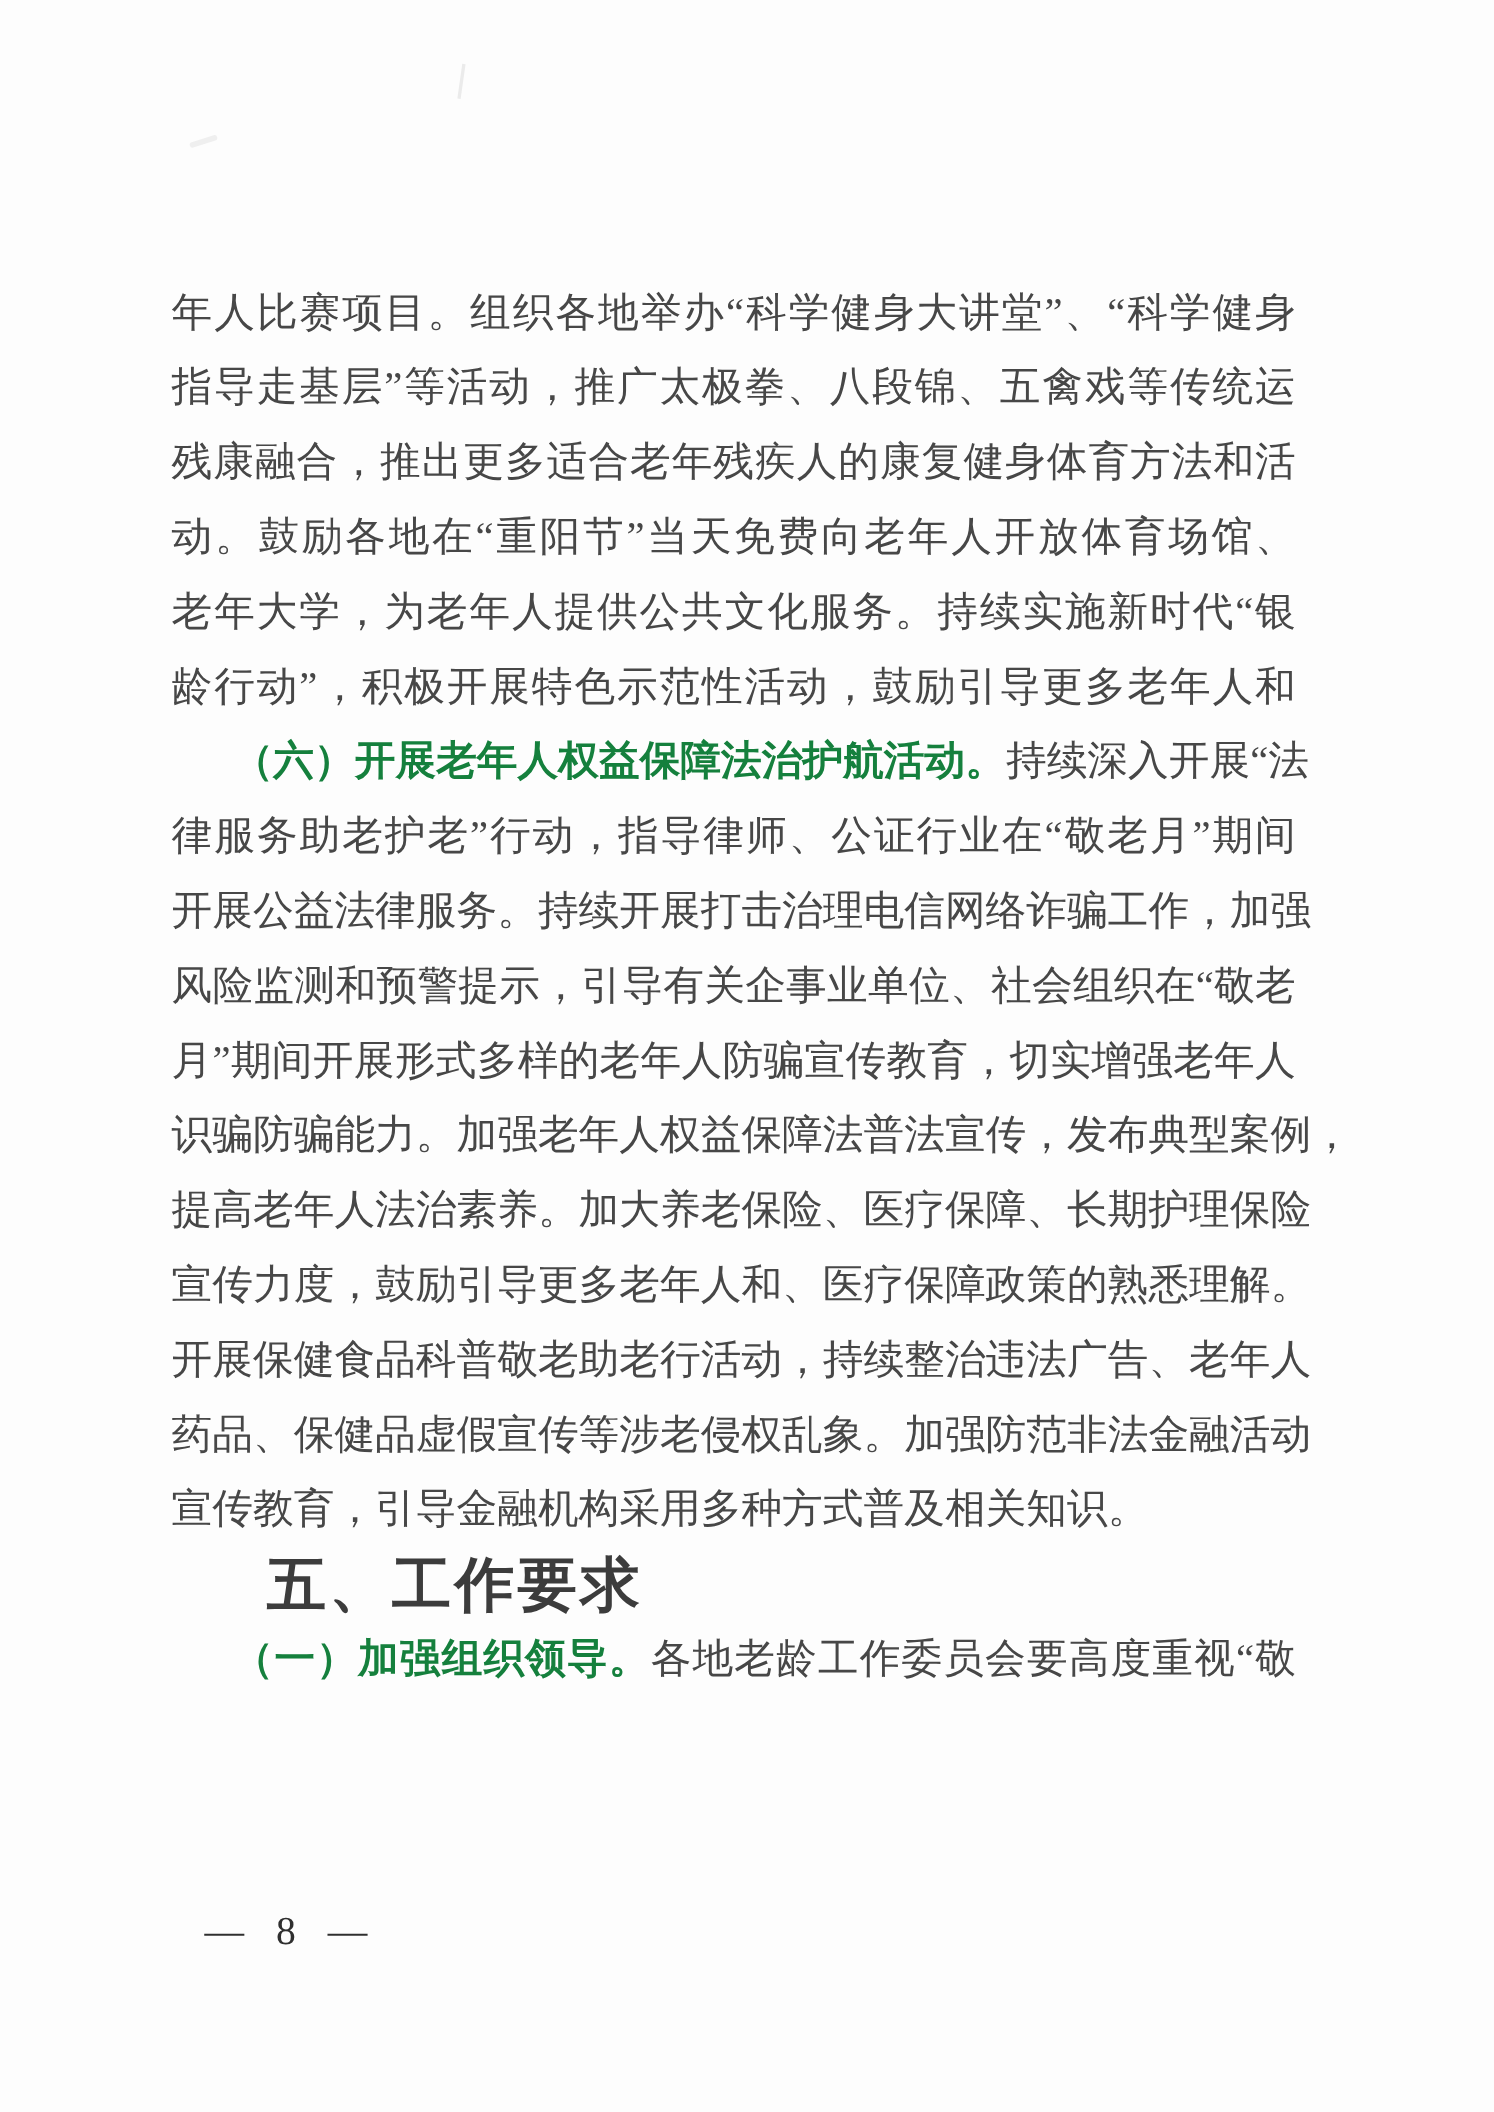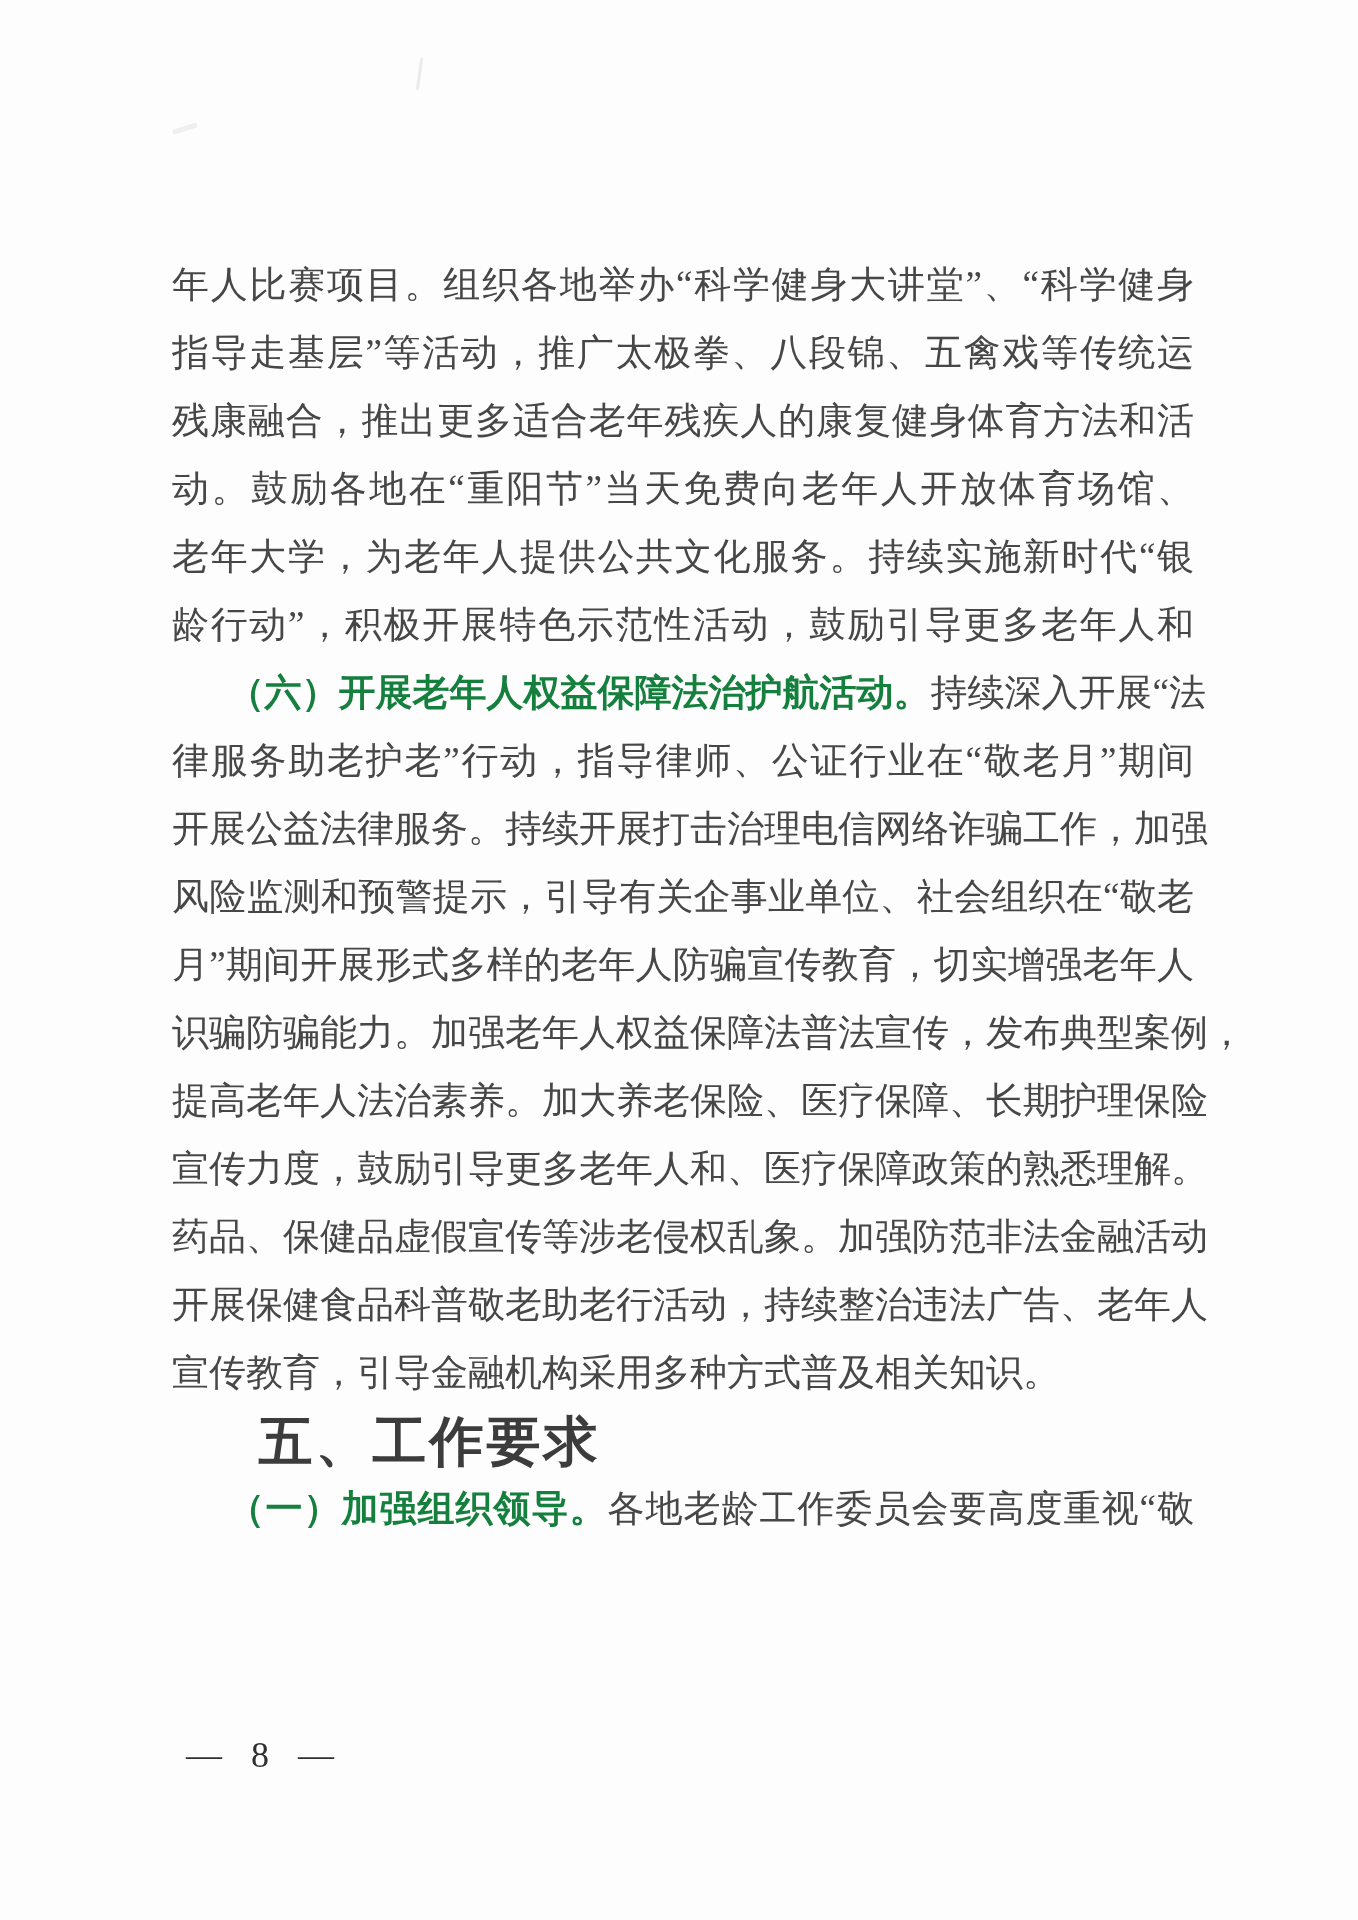--- a/index.html
+++ b/index.html
@@ -32,21 +32,21 @@
     position: absolute;
     left: 172px; top: 126px;
     width: 26px; height: 5px;
     background: #9a9a9a;
     opacity: 0.14;
     border-radius: 3px;
     transform: rotate(-18deg);
   }
   .textblock {
     position: absolute;
-    left: 172px;
+    left: 156px;
     top: 251px;
     width: 1022px;
   }
   .line {
     height: 68px;
     line-height: 68px;
     font-size: 37px;
     color: #474747;
     text-align: justify;
     text-align-last: justify;
@@ -102,22 +102,22 @@
     <div class="line"><span>龄行动”，积极开展特色示范性活动，鼓励引导更多老年人和</span></div>
 
     <div class="line indent"><span class="lead">（六）开展老年人权益保障法治护航活动。</span><span>持续深入开展“法</span></div>
     <div class="line"><span>律服务助老护老”行动，指导律师、公证行业在“敬老月”期间</span></div>
     <div class="line"><span>开展公益法律服务。持续开展打击治理电信网络诈骗工作，加强</span></div>
     <div class="line"><span>风险监测和预警提示，引导有关企事业单位、社会组织在“敬老</span></div>
     <div class="line"><span>月”期间开展形式多样的老年人防骗宣传教育，切实增强老年人</span></div>
     <div class="line"><span>识骗防骗能力。加强老年人权益保障法普法宣传，发布典型案例，</span></div>
     <div class="line"><span>提高老年人法治素养。加大养老保险、医疗保障、长期护理保险</span></div>
     <div class="line"><span>宣传力度，鼓励引导更多老年人和、医疗保障政策的熟悉理解。</span></div>
+    <div class="line"><span>开展保健食品科普敬老助老行活动，持续整治违法广告、老年人</span></div>
     <div class="line"><span>药品、保健品虚假宣传等涉老侵权乱象。加强防范非法金融活动</span></div>
-    <div class="line"><span>开展保健食品科普敬老助老行活动，持续整治违法广告、老年人</span></div>
     <div class="line nofill"><span>宣传教育，引导金融机构采用多种方式普及相关知识。</span></div>
 
     <div class="heading-line">五、工作要求</div>
 
     <div class="line indent"><span class="lead">（一）加强组织领导。</span><span>各地老龄工作委员会要高度重视“敬</span></div>
   </div>
 
   <div class="footer">— 8 —</div>
 
 </div>

